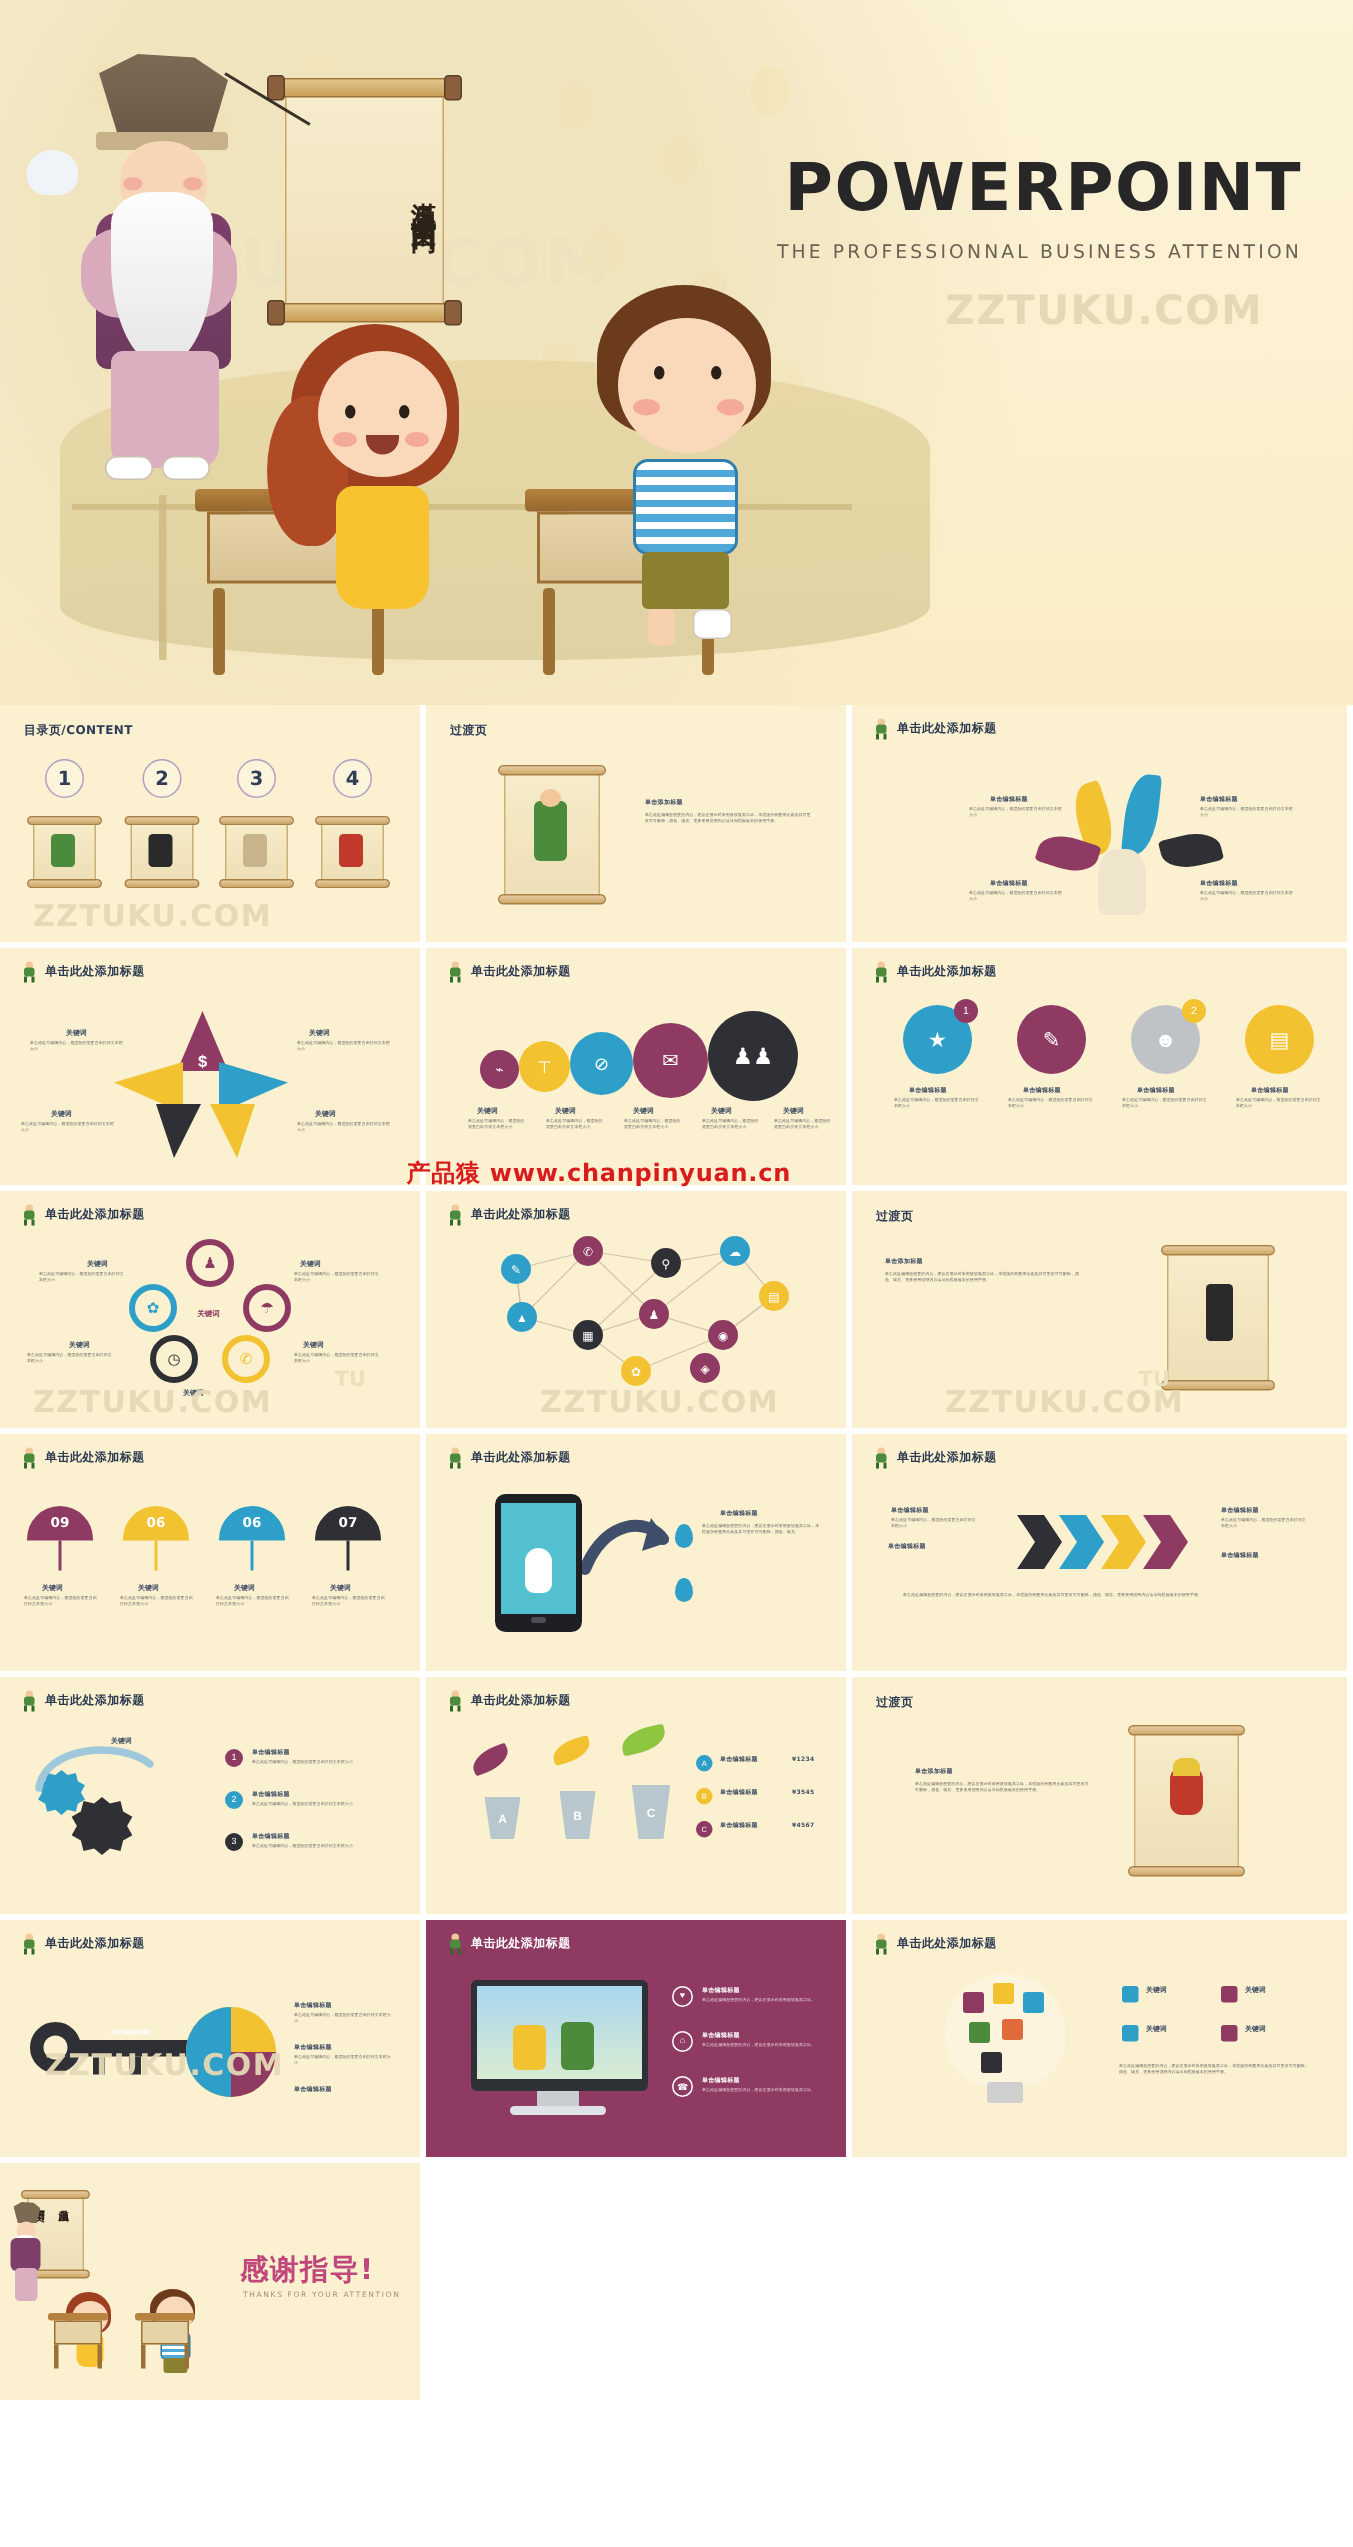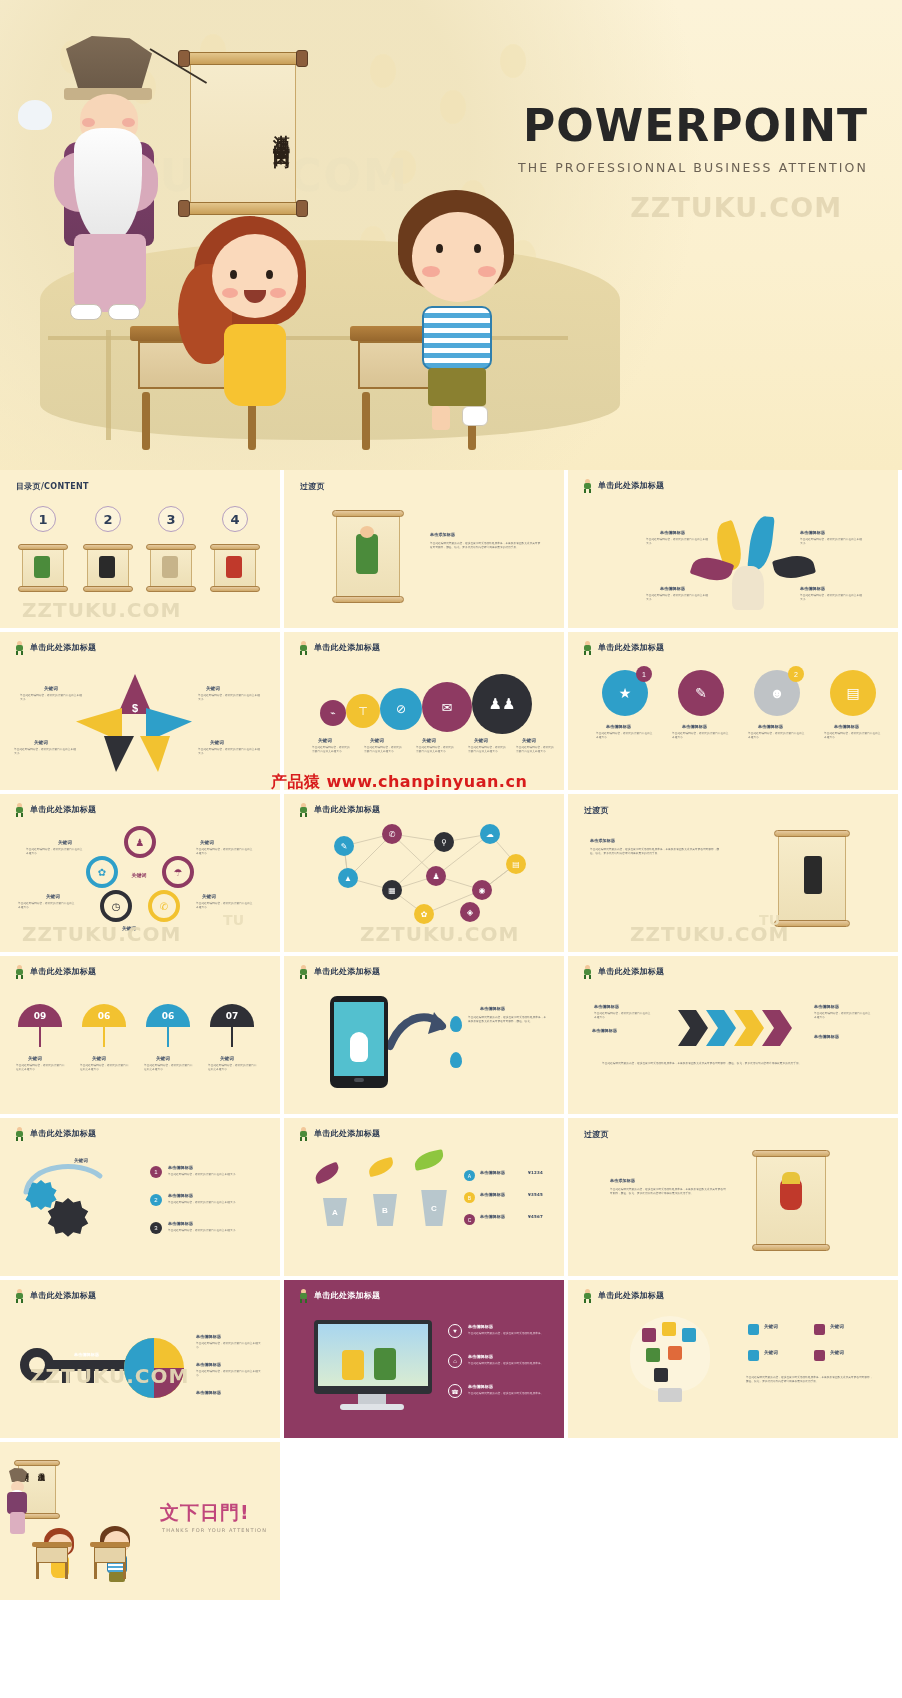--- a/index.html
+++ b/index.html
@@ -834,21 +834,21 @@
         <div style="position:absolute;left:6px;top:5px;width:25px;height:24px;border-radius:50%;background:#fad9bb;"></div>
         <div style="position:absolute;left:9px;top:29px;width:20px;height:18px;background:repeating-linear-gradient(180deg,#fff 0 2px,#4fa8d8 2px 4px);border:1px solid #2f7fae;border-radius:3px;"></div>
         <div style="position:absolute;left:11px;top:46px;width:16px;height:10px;background:#8a8030;border-radius:2px;"></div>
       </div>
       <div style="position:absolute;left:90px;top:100px;width:40px;height:40px;">
         <div style="position:absolute;left:0;top:0;width:40px;height:5px;background:#b5823f;border-radius:2px;"></div>
         <div style="position:absolute;left:4px;top:5px;width:32px;height:16px;background:#e6d3a8;border:1px solid #9d7134;"></div>
         <div style="position:absolute;left:4px;top:21px;width:3px;height:16px;background:#9d7134;"></div>
         <div style="position:absolute;left:33px;top:21px;width:3px;height:16px;background:#9d7134;"></div>
       </div>
-      <div class="thanks-cn" style="position:absolute;left:160px;top:58px;">文下日門!</div>
+      <div class="thanks-cn" style="position:absolute;left:160px;top:58px;">感谢指导!</div>
       <div class="thanks-en" style="position:absolute;left:162px;top:82px;">THANKS FOR YOUR ATTENTION</div>
     </div>
     <div class="cell blank"></div>
     <div class="cell wide blank"></div>
   </div>
 </div>
 
 <div class="wm-red">产品猿  www.chanpinyuan.cn</div>
 
 </body></html>

